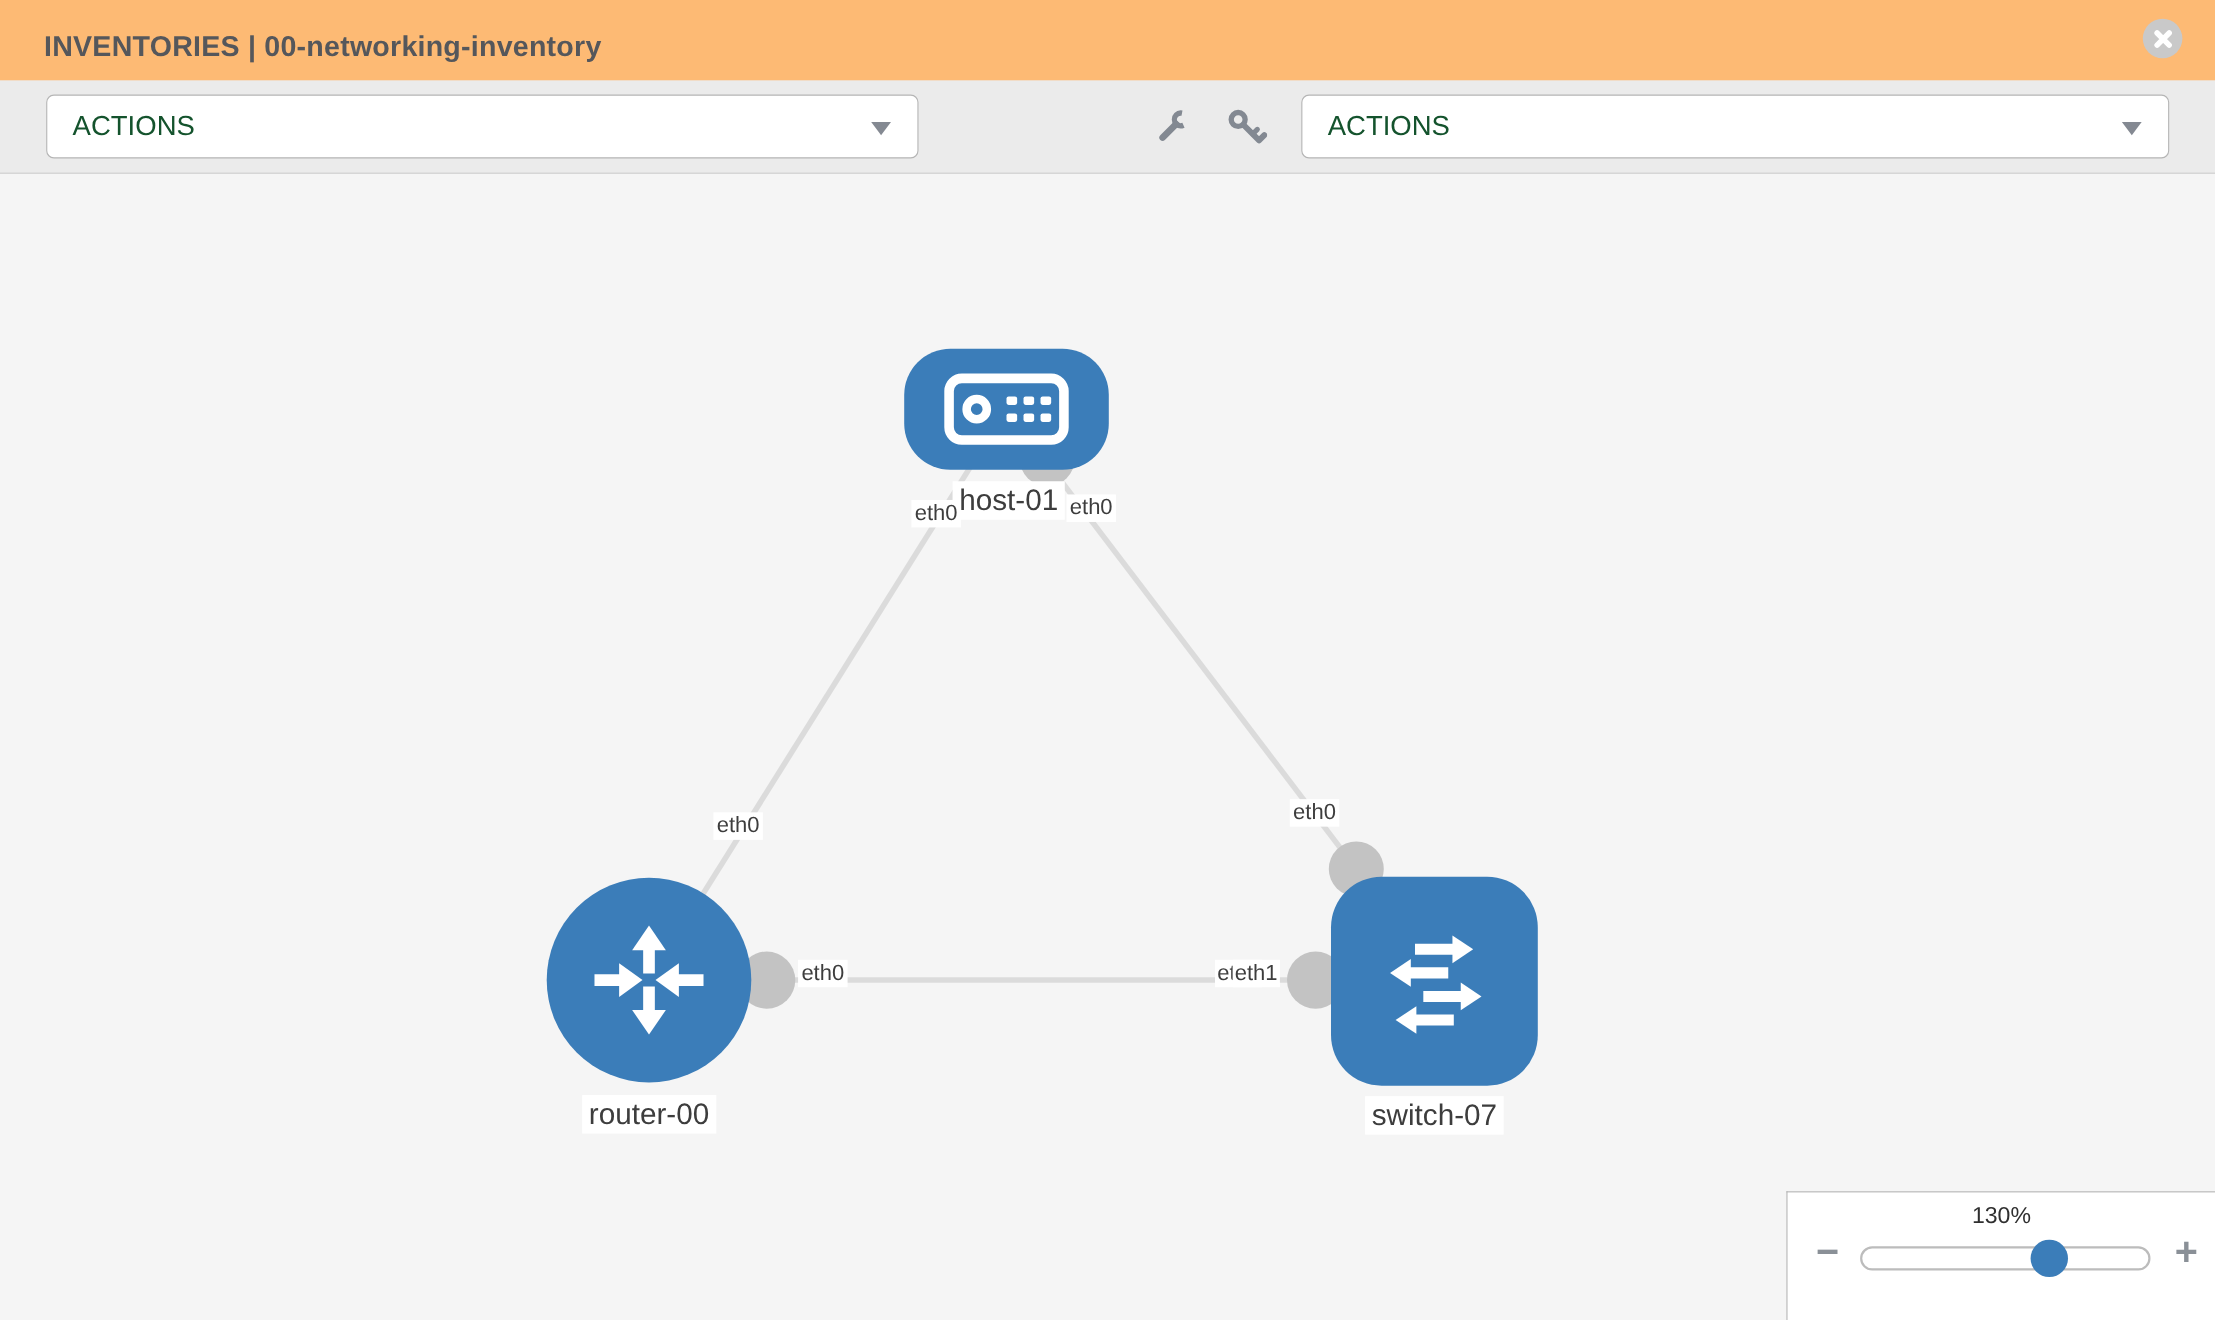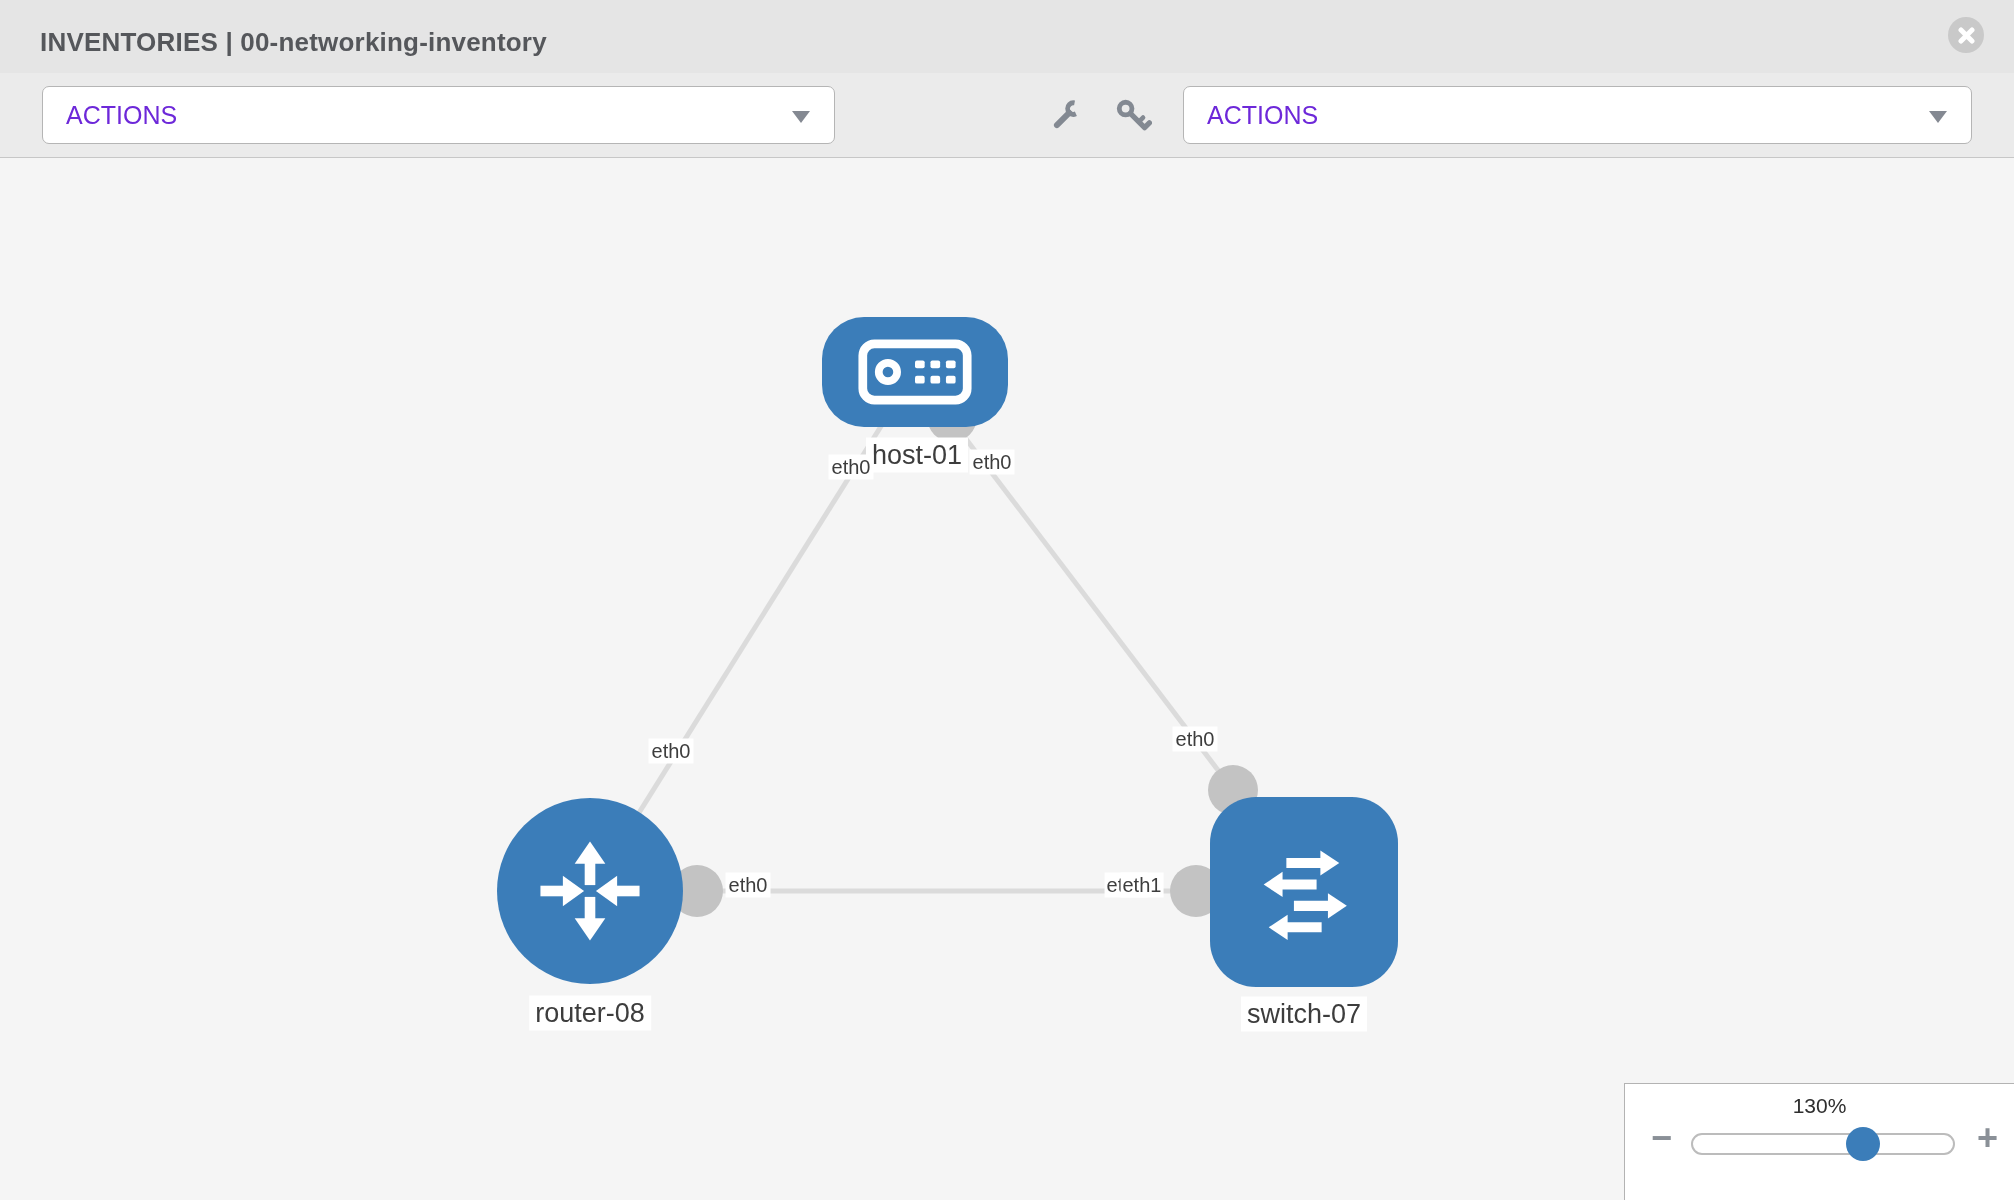--- a/index.html
+++ b/index.html
@@ -1,32 +1,32 @@
 <!DOCTYPE html>
 <html><head>
 <meta charset="utf-8">
 <style>
   * { margin:0; padding:0; box-sizing:border-box; }
   html,body { width:2014px; height:1200px; overflow:hidden; background:#fff;
               font-family:"Liberation Sans", sans-serif; }
 
   
   .header { position:absolute; top:0; left:0; width:2014px; height:84px;
-            background:#e5e5e5; border-bottom:1px solid #d8d8d8; }
+            background:#fdba74; border-bottom:1px solid #d8d8d8; }
   .page-title { position:absolute; left:40px; top:50%; transform:translateY(-50%);
                 font-size:26px; font-weight:bold; color:#55575b; letter-spacing:.2px; }
   .close-btn { position:absolute; right:30px; top:17px; width:36px; height:36px;
                border-radius:50%; background:#c9c9c9; display:flex;
                align-items:center; justify-content:center; cursor:pointer; }
 
   
   .toolbar { position:absolute; top:73px; left:0; width:2014px; height:85px;
              background:#ebebeb; border-bottom:1px solid #c7c7c7; }
   .fake-select { position:absolute; top:13px; height:58px; background:#fff;
-                 border:1px solid #b5b5b5; border-radius:7px; color:#6d28d9;
+                 border:1px solid #b5b5b5; border-radius:7px; color:#14532d;
                  font-size:25px; line-height:56px; padding-left:23px; cursor:pointer; }
   .select-actions { left:42px;  width:793px; }
   .select-search  { left:1183px; width:789px; }
   .caret { position:absolute; right:24px; top:24px; width:0; height:0;
            border-left:9px solid transparent; border-right:9px solid transparent;
            border-top:12px solid #848992; }
   .tool-icon { position:absolute; top:24px; width:38px; height:38px; cursor:pointer; }
   .icon-wrench { left:1047px; }
   .icon-key    { left:1114px; }
 
@@ -164,21 +164,21 @@
       <line x1="60" y1="44" x2="30" y2="44" stroke="#ffffff" stroke-width="8"></line>
       <polygon points="18,44 33,34 33,54" fill="#ffffff"></polygon>
       <line x1="42" y1="61" x2="72" y2="61" stroke="#ffffff" stroke-width="8"></line>
       <polygon points="84,61 69,51 69,71" fill="#ffffff"></polygon>
       <line x1="64" y1="78" x2="34" y2="78" stroke="#ffffff" stroke-width="8"></line>
       <polygon points="22,78 37,68 37,88" fill="#ffffff"></polygon>
     </svg>
   </div>
 
   <div class="lbl node-label lbl-host">host-01</div>
-  <div class="lbl node-label lbl-router">router-08</div>
+  <div class="lbl node-label lbl-router">router-00</div>
   <div class="lbl node-label lbl-switch">switch-07</div>
 
   <div class="lbl if-label if-host-l">eth0</div>
   <div class="lbl if-label if-host-r">eth0</div>
   <div class="lbl if-label if-router-t">eth0</div>
   <div class="lbl if-label if-switch-t">eth0</div>
   <div class="lbl if-label if-mid-l">eth0</div>
   <div class="if-overlap">
     <span class="under">eth0</span>
     <span class="over">eth1</span>

